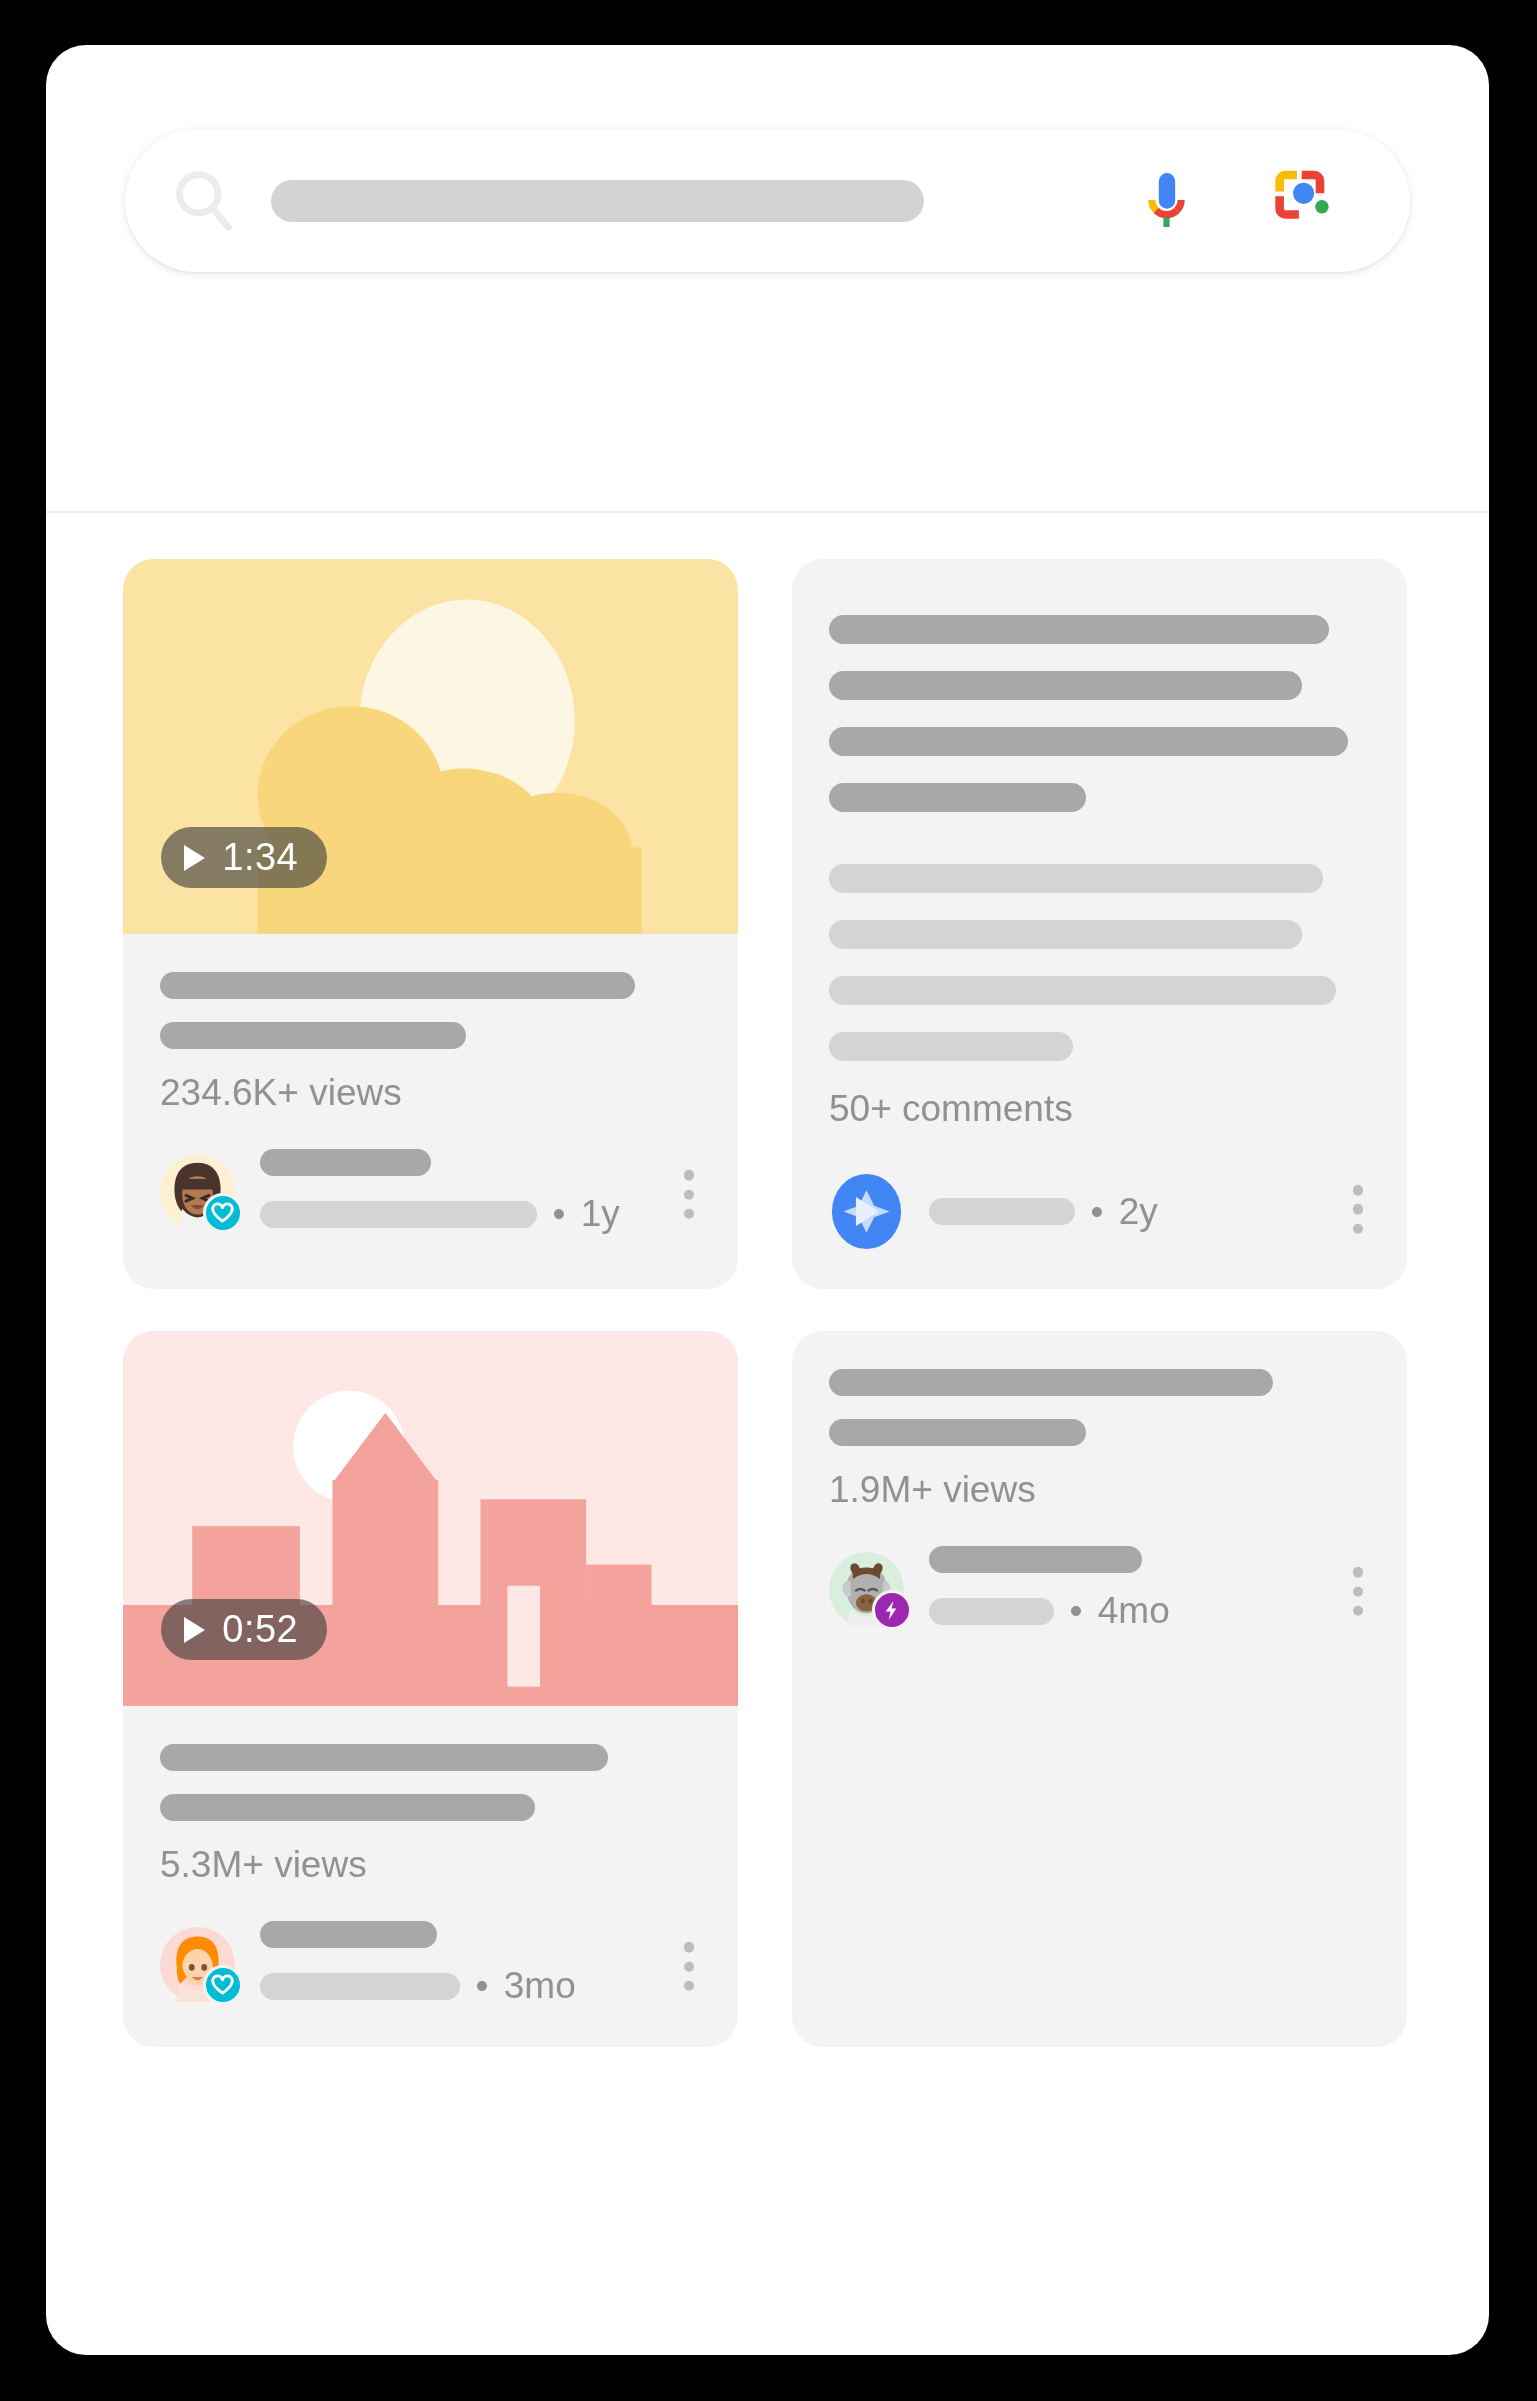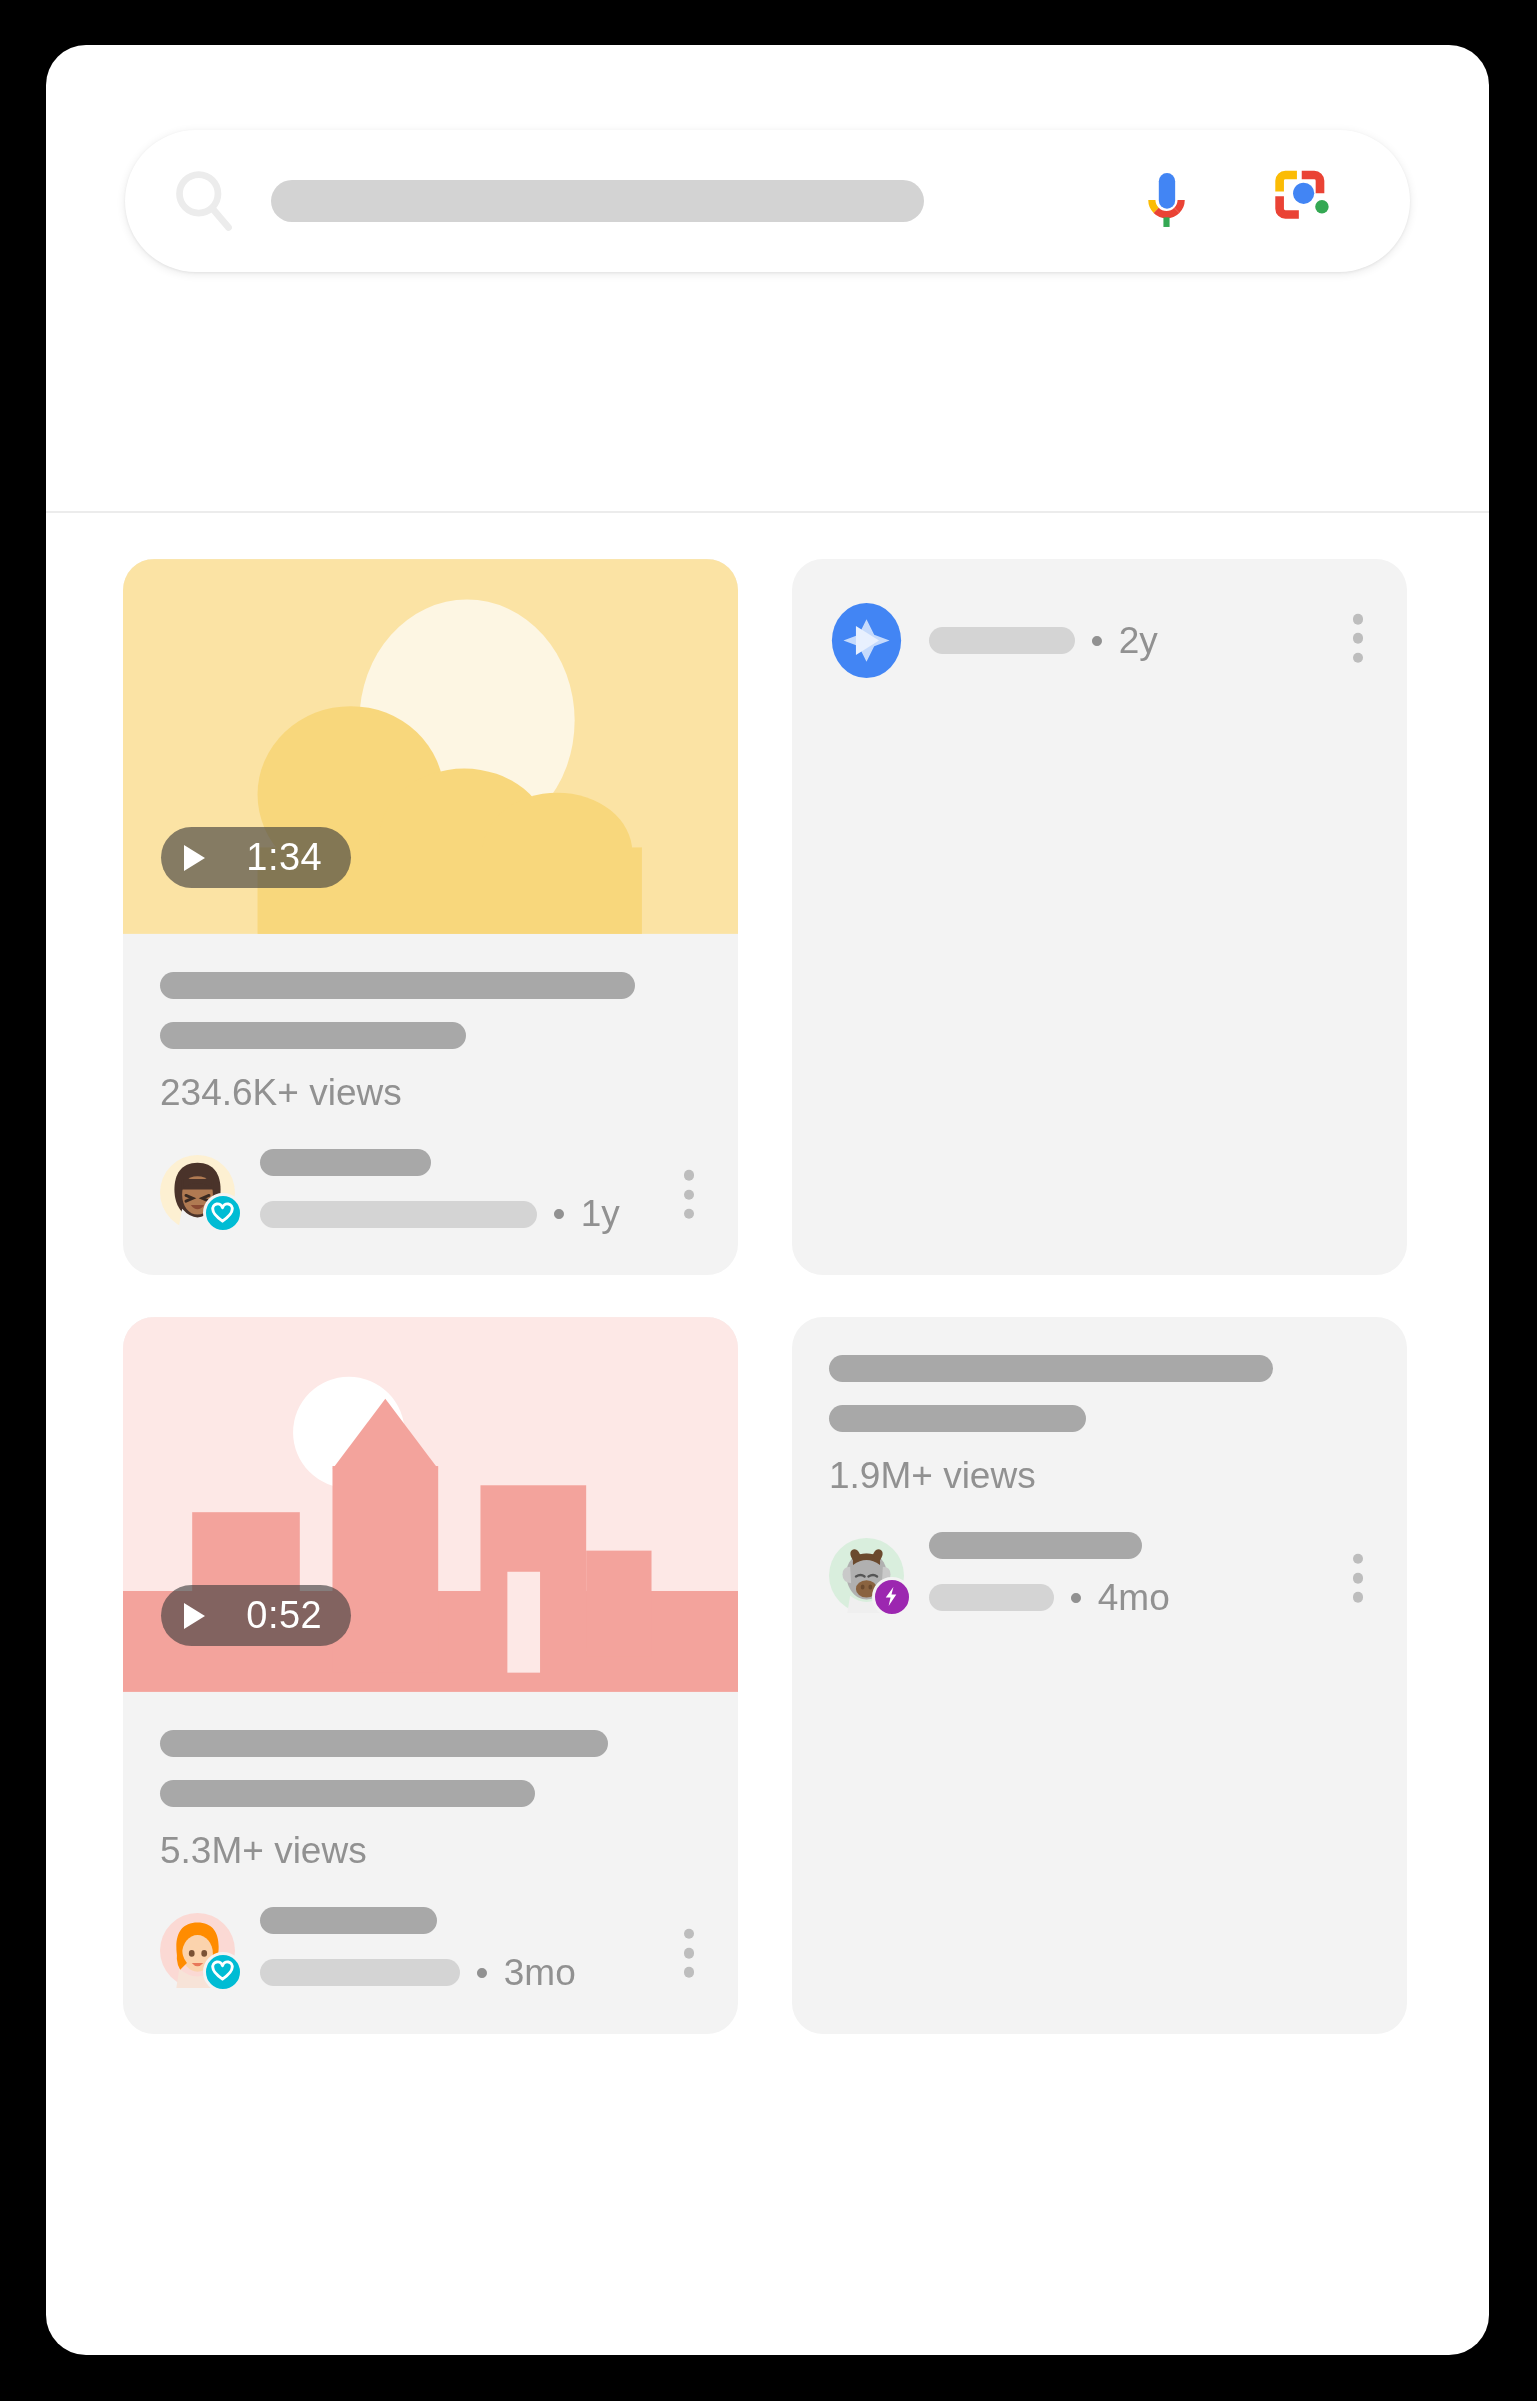--- a/index.html
+++ b/index.html
@@ -124,21 +124,20 @@
   .duration-badge .play-tri {
     width: 0; height: 0;
     border-left: 21px solid #ffffff;
     border-top: 13.4px solid transparent;
     border-bottom: 13.4px solid transparent;
   }
   .duration-badge .dur-text {
     color: #ffffff;
     font-size: 38px;
     letter-spacing: 0.5px;
-    margin-left: 24px;
   }
 
   
   .card-body { padding: 38px 37px 0 37px; }
   .skeleton { background: #a8a8a8; border-radius: 15.4px; height: 27px; margin-bottom: 23px; }
   .skeleton.light { background: #d4d4d4; }
   .meta-text {
     color: #919191;
     font-size: 37px;
     margin-top: 5px;
@@ -270,20 +269,32 @@
         </div>
         <span class="kebab">
             <i></i>
             <i></i>
             <i></i>
           </span>
       </div>
     </div>
 
     <div class="card">
+      <div class="text-block">
+        <div class="skeleton" style="width:500px"></div>
+        <div class="skeleton" style="width:473px"></div>
+        <div class="skeleton" style="width:519px"></div>
+        <div class="skeleton" style="width:257px"></div>
+        <div style="height:25px"></div>
+        <div class="skeleton light" style="width:494px"></div>
+        <div class="skeleton light" style="width:473px"></div>
+        <div class="skeleton light" style="width:507px"></div>
+        <div class="skeleton light" style="width:244px"></div>
+        <div class="meta-text">50+ comments</div>
+      </div>
       <div class="card-footer" style="padding-top:44px">
         <div class="avatar-wrap">
           <svg viewBox="0 0 78 78" xmlns="http://www.w3.org/2000/svg">
             <ellipse cx="39" cy="39" rx="36" ry="39" fill="#4285f4"></ellipse>
             <path d="M39 17 L47 33 L63 39 L47 45 L39 61 L31 45 L15 39 L31 33 z" fill="#c5dafc"></path>
             <path d="M28 24 L52 39 L28 54 z" fill="#e8f0fe"></path>
           </svg>
         </div>
         <div class="footer-simple">
           <div class="handle-pill" style="width:146px"></div>

